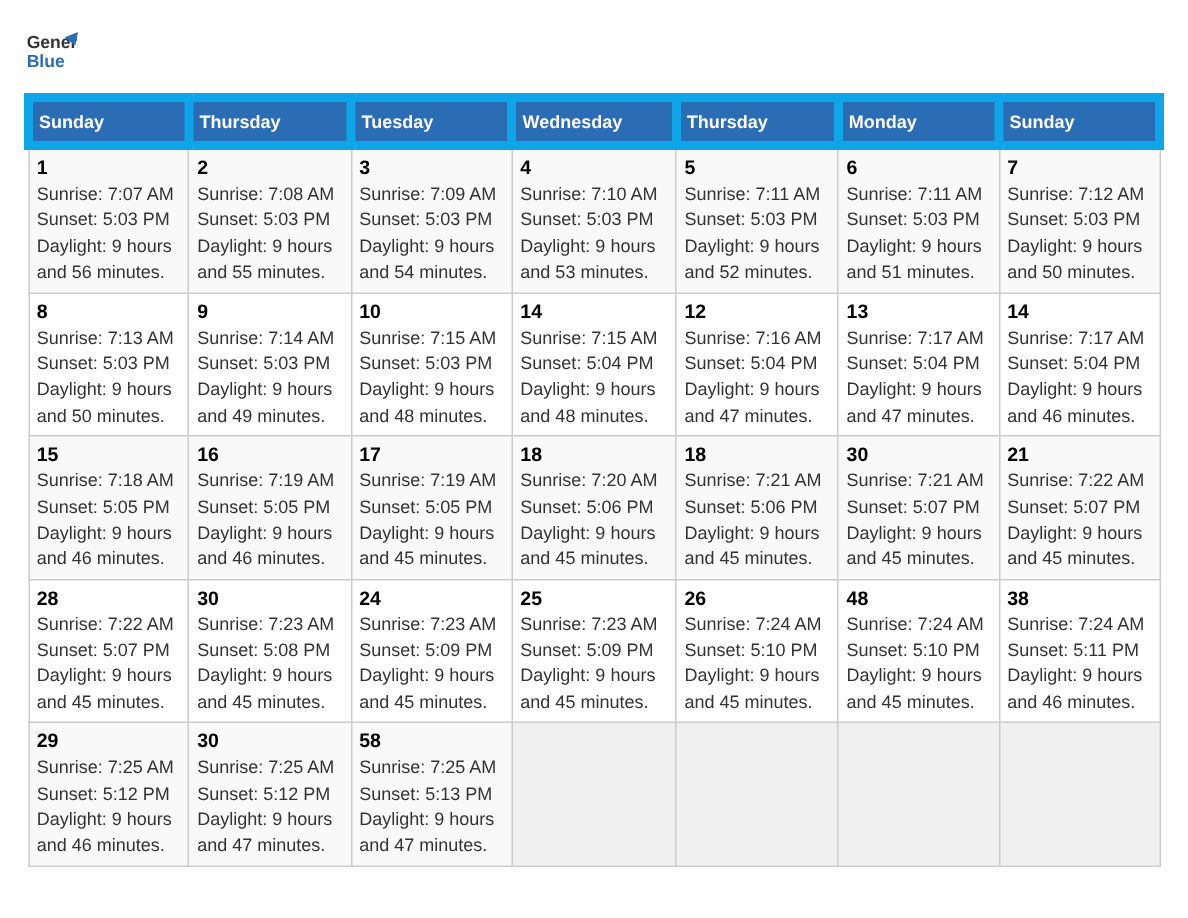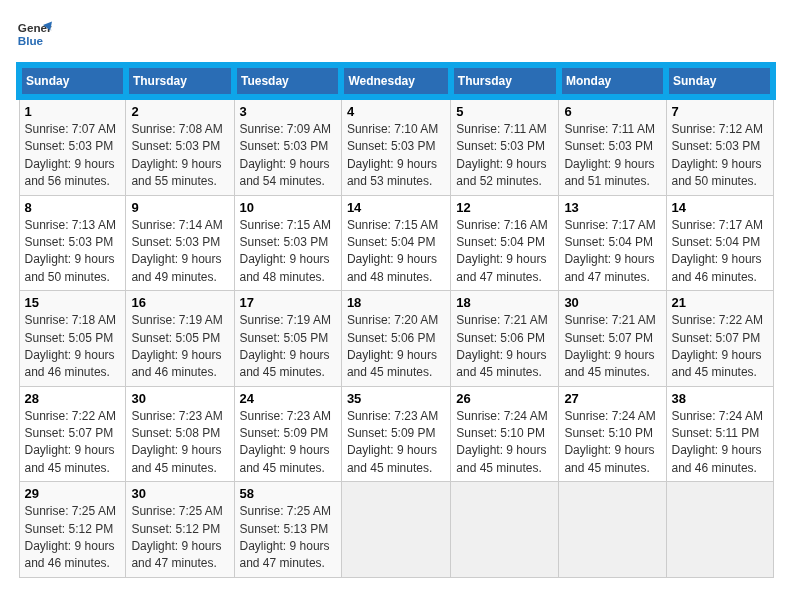--- a/index.html
+++ b/index.html
@@ -201,29 +201,29 @@
       </td>
         <td>
         <span class="day-num">30</span>
         <span class="day-detail">Sunrise: 7:23 AM<br>Sunset: 5:08 PM<br>Daylight: 9 hours and 45 minutes.</span>
       </td>
         <td>
         <span class="day-num">24</span>
         <span class="day-detail">Sunrise: 7:23 AM<br>Sunset: 5:09 PM<br>Daylight: 9 hours and 45 minutes.</span>
       </td>
         <td>
-        <span class="day-num">35</span>
+        <span class="day-num">25</span>
         <span class="day-detail">Sunrise: 7:23 AM<br>Sunset: 5:09 PM<br>Daylight: 9 hours and 45 minutes.</span>
       </td>
         <td>
         <span class="day-num">26</span>
         <span class="day-detail">Sunrise: 7:24 AM<br>Sunset: 5:10 PM<br>Daylight: 9 hours and 45 minutes.</span>
       </td>
         <td>
-        <span class="day-num">27</span>
+        <span class="day-num">48</span>
         <span class="day-detail">Sunrise: 7:24 AM<br>Sunset: 5:10 PM<br>Daylight: 9 hours and 45 minutes.</span>
       </td>
         <td>
         <span class="day-num">38</span>
         <span class="day-detail">Sunrise: 7:24 AM<br>Sunset: 5:11 PM<br>Daylight: 9 hours and 46 minutes.</span>
       </td>
       </tr>
       <tr>
         <td>
         <span class="day-num">29</span>

